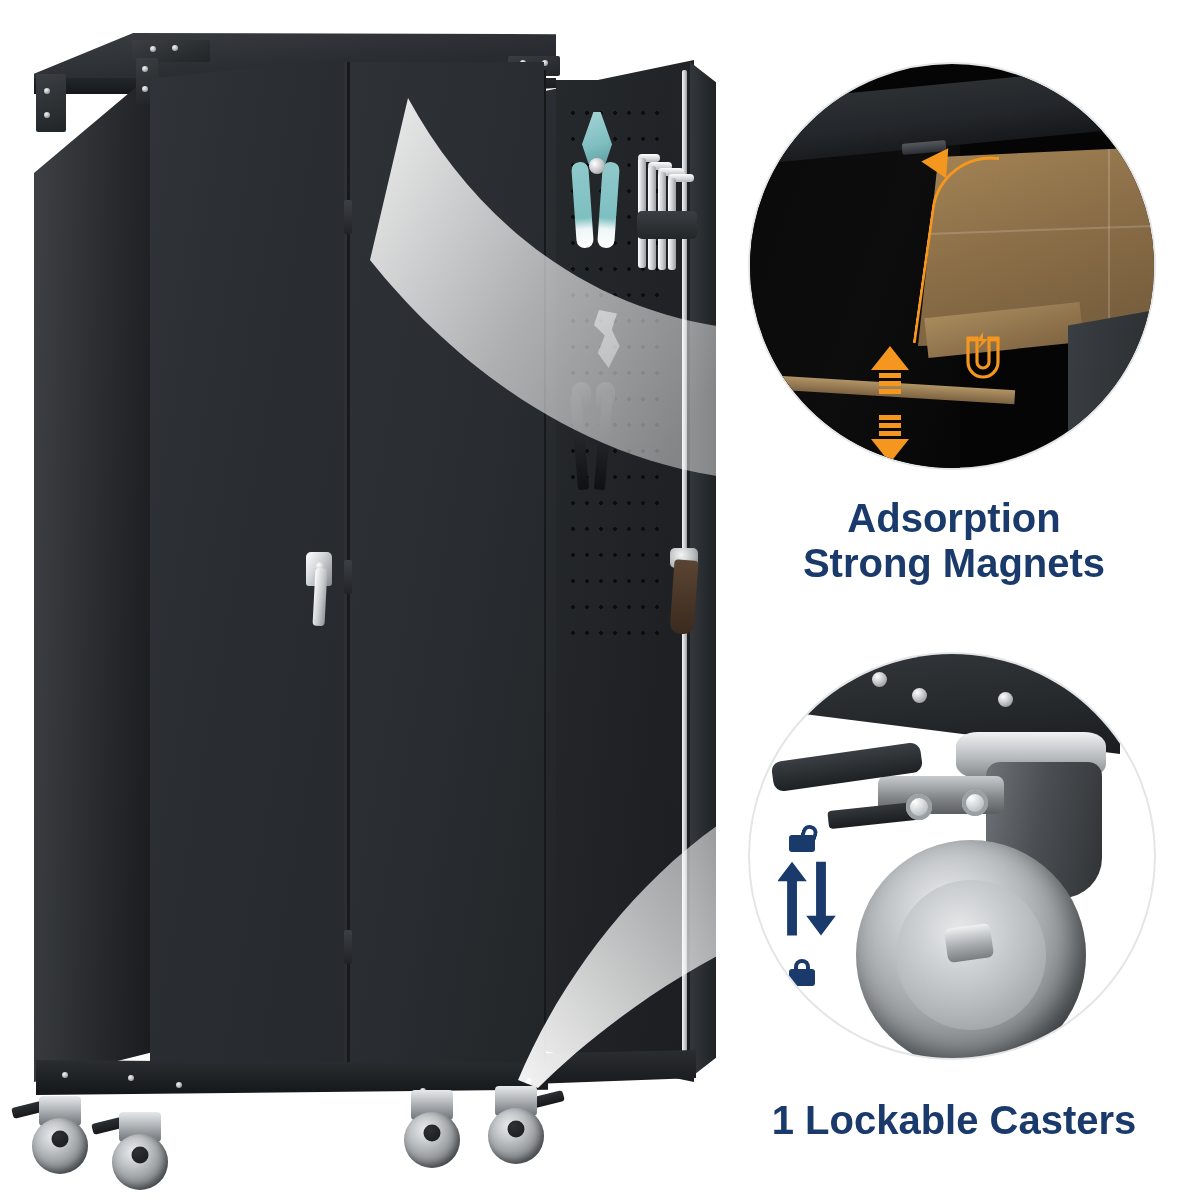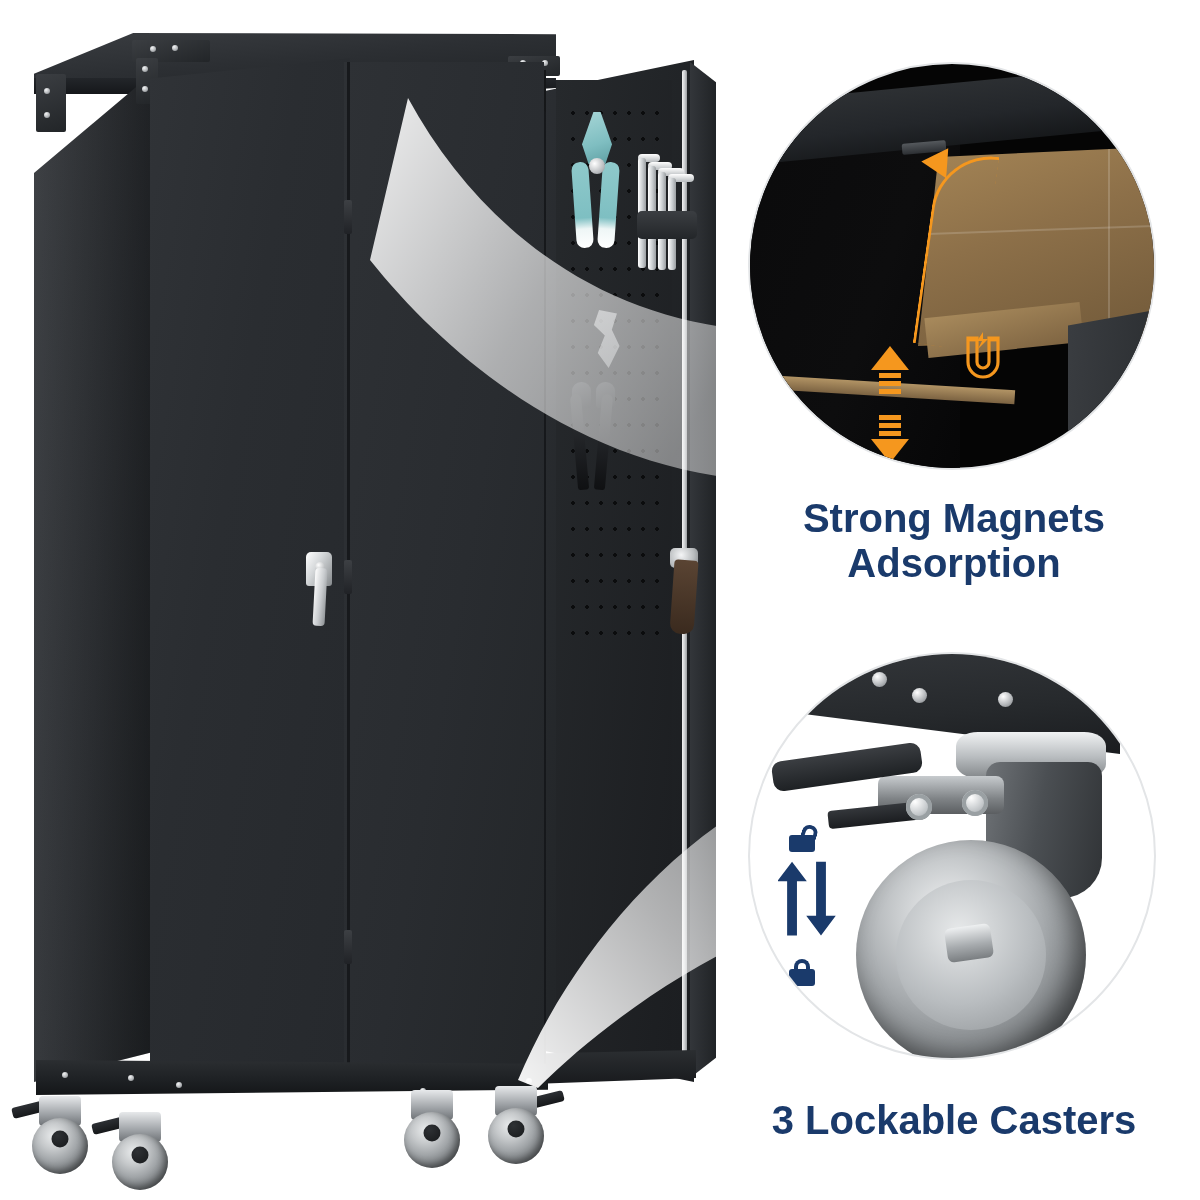--- a/index.html
+++ b/index.html
@@ -855,22 +855,22 @@
 
     <svg class="magnet-icon" viewBox="0 0 46 50">
       <path d="M8 6 L8 30 A15 15 0 0 0 38 30 L38 6 L29 6 L29 30 A6 6 0 0 1 17 30 L17 6 Z" fill="none" stroke="#f5971e" stroke-width="3.2"></path>
       <path d="M23 0 L17 9 L22 9 L18 17 L28 7 L23 7 Z" fill="#f5971e"></path>
       <rect x="7" y="6" width="11" height="3.4" fill="#f5971e"></rect>
       <rect x="28" y="6" width="11" height="3.4" fill="#f5971e"></rect>
     </svg>
   </div>
 
   <div class="caption magnet">
+    <div>Adsorption</div>
     <div>Strong Magnets</div>
-    <div>Adsorption</div>
   </div>
 
   <div class="callout-caster">
     <div class="cc-cabinet-corner"></div>
     <div class="cc-bolt" style="left:122px;top:18px;"></div>
     <div class="cc-bolt" style="left:162px;top:34px;"></div>
     <div class="cc-bolt" style="left:248px;top:38px;"></div>
 
     <div class="cc-plate"></div>
     <div class="cc-fork"></div>
@@ -892,16 +892,16 @@
       <path d="M16 92 L16 26 L4 26 L22 2 L40 26 L28 26 L28 92 Z" fill="#1a3a6b" transform="translate(-4,0) scale(0.82)"></path>
       <path d="M36 0 L36 66 L24 66 L42 90 L60 66 L48 66 L48 0 Z" fill="#1a3a6b" transform="translate(2,0) scale(0.82) translate(8,2)"></path>
     </svg>
     <div class="lock-ico" style="left:36px;top:302px;">
       <div class="lock-shackle-closed"></div>
         <div class="lock-body"></div>
     </div>
   </div>
 
   <div class="caption casters">
-    <div>3 Lockable Casters</div>
+    <div>1 Lockable Casters</div>
   </div>
 
 </div>
 
 </body></html>

